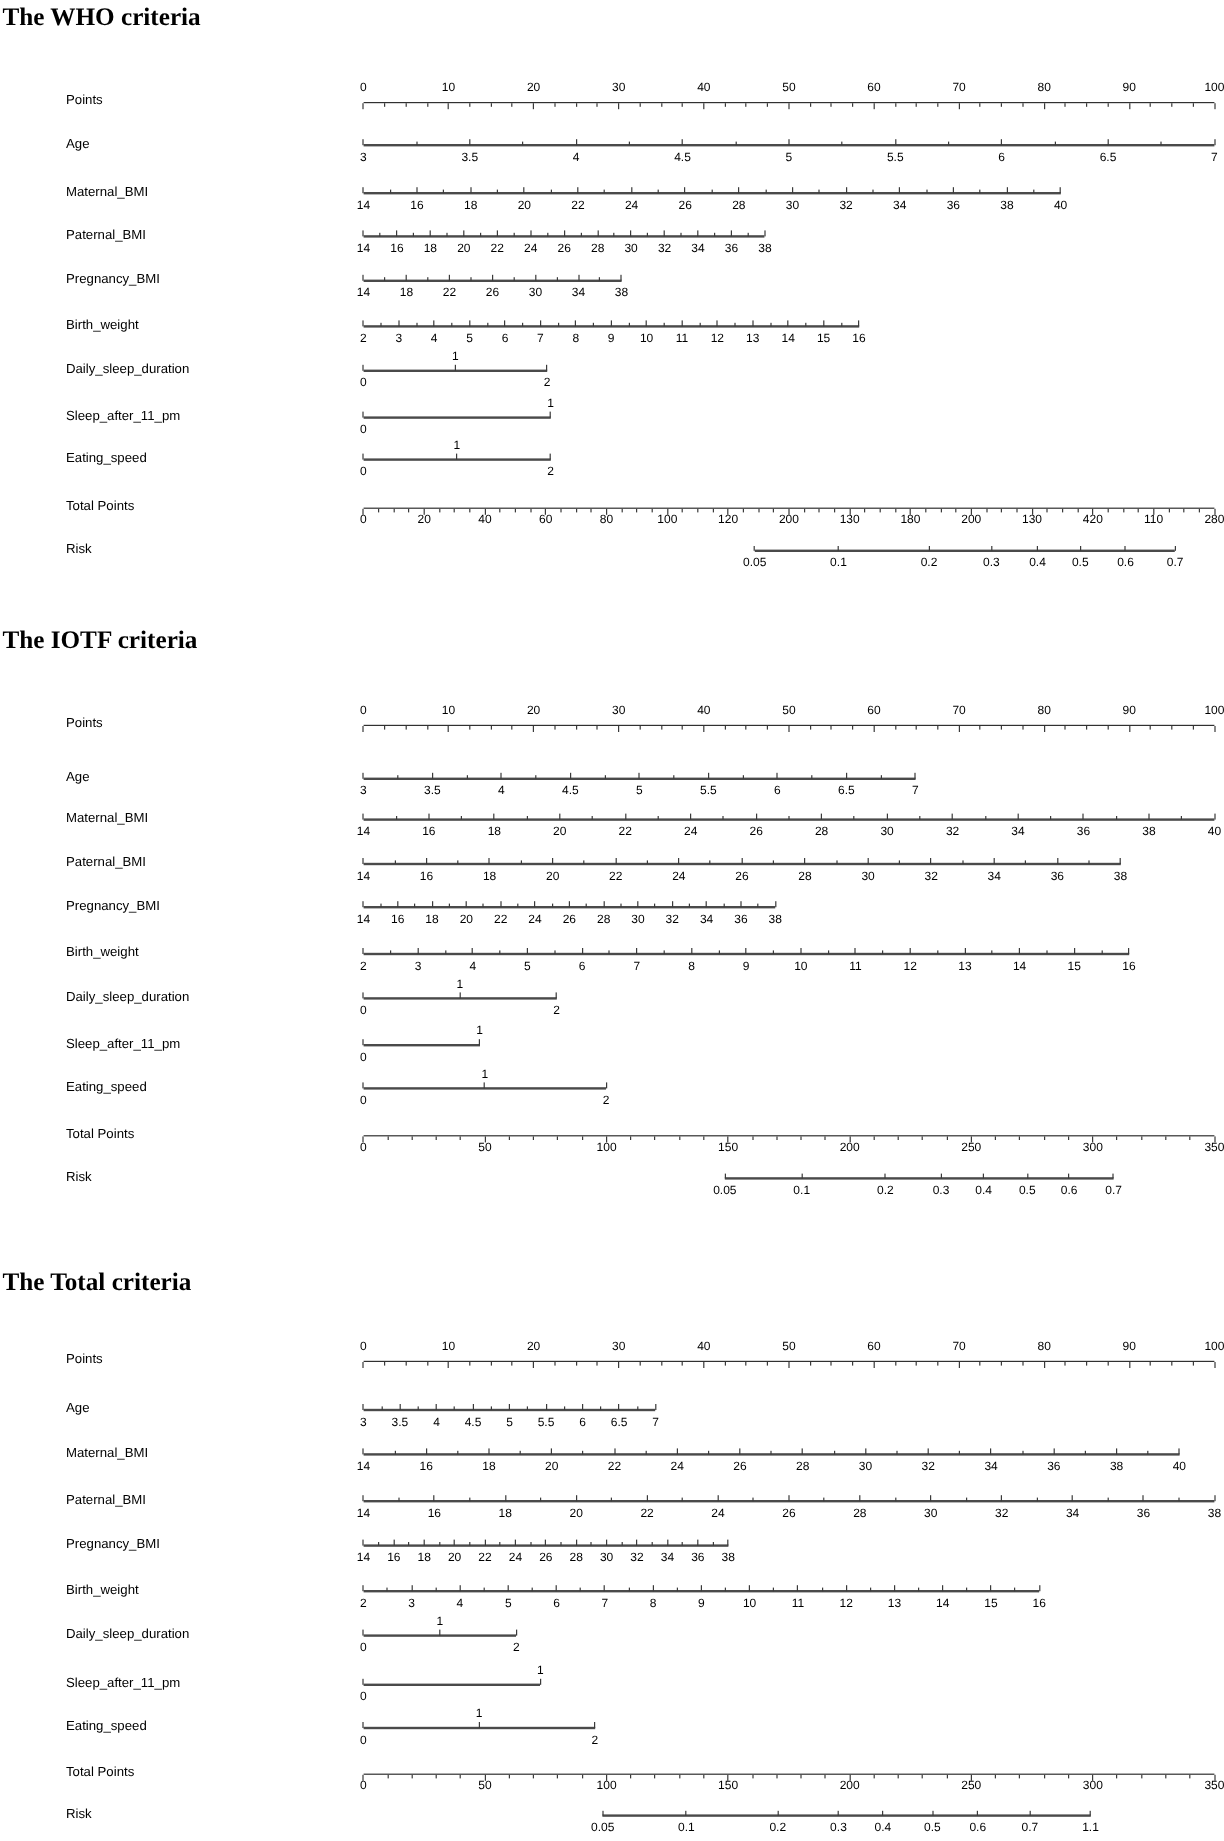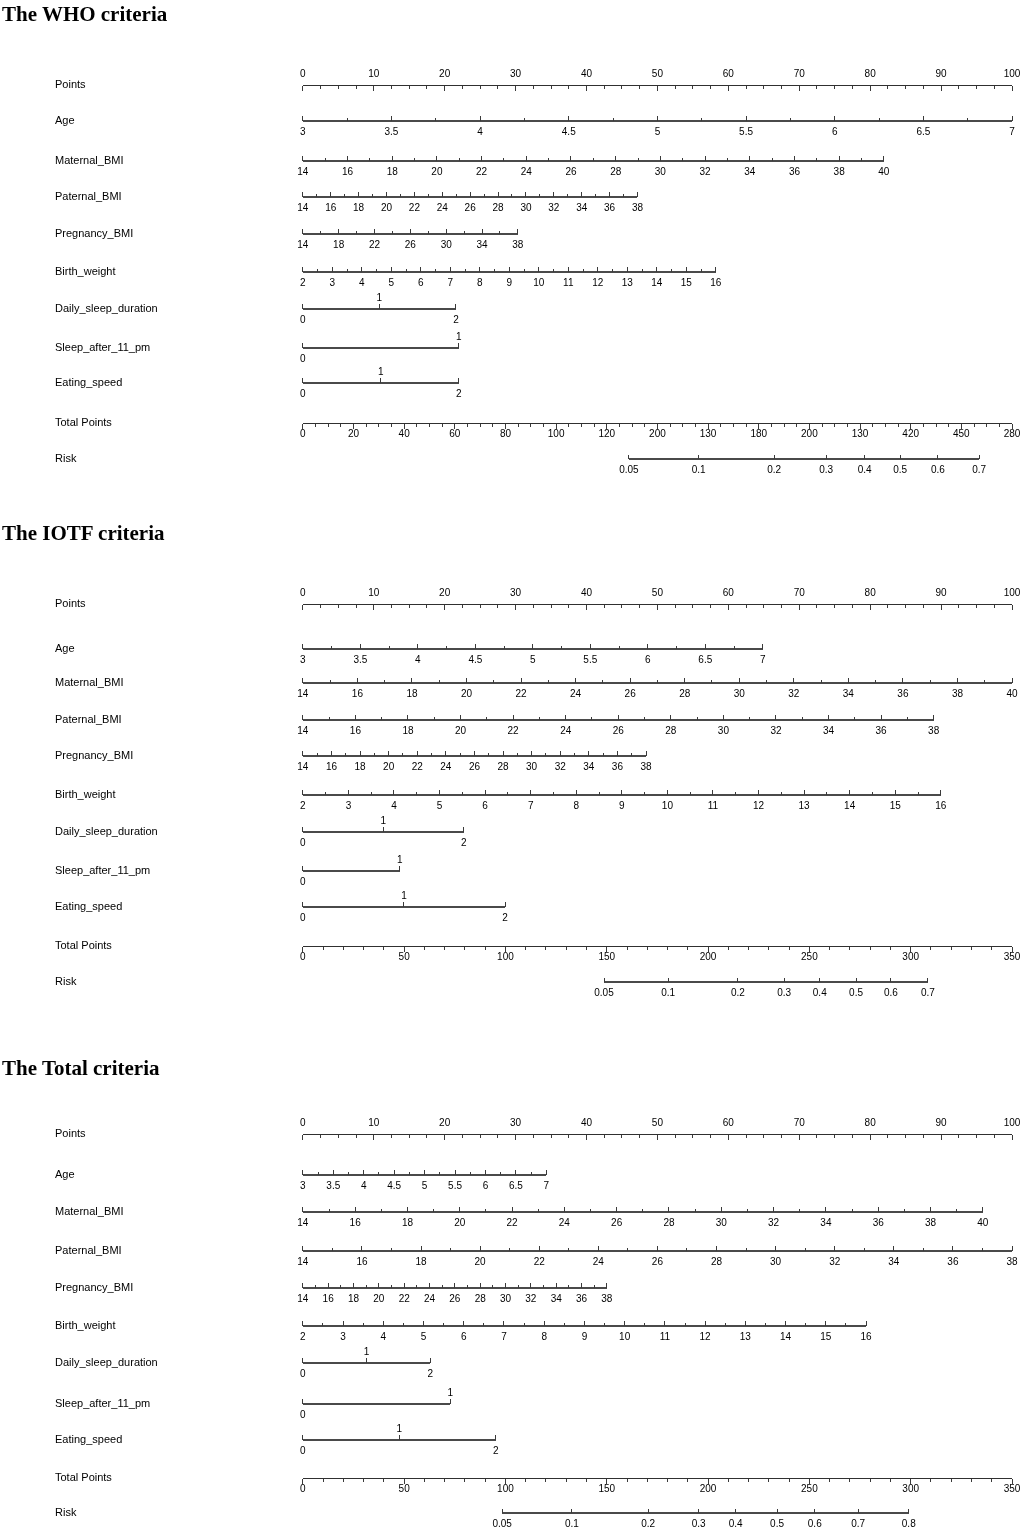--- a/index.html
+++ b/index.html
@@ -304,21 +304,21 @@
     <div class="ticklab" style="left: 708.078px; top: 428px;">130</div>
     <div class="tick" style="left: 758.231px; height: 5px; top: 424px;"></div>
     <div class="ticklab" style="left: 758.731px; top: 428px;">180</div>
     <div class="tick" style="left: 808.885px; height: 5px; top: 424px;"></div>
     <div class="ticklab" style="left: 809.385px; top: 428px;">200</div>
     <div class="tick" style="left: 859.539px; height: 5px; top: 424px;"></div>
     <div class="ticklab" style="left: 860.039px; top: 428px;">130</div>
     <div class="tick" style="left: 910.193px; height: 5px; top: 424px;"></div>
     <div class="ticklab" style="left: 910.693px; top: 428px;">420</div>
     <div class="tick" style="left: 960.846px; height: 5px; top: 424px;"></div>
-    <div class="ticklab" style="left: 961.346px; top: 428px;">450</div>
+    <div class="ticklab" style="left: 961.346px; top: 428px;">110</div>
     <div class="tick" style="left: 1011.5px; height: 5px; top: 424px;"></div>
     <div class="ticklab" style="left: 1012px; top: 428px;">280</div>
     <div class="tick" style="left: 315.011px; height: 3px; top: 424px;"></div>
     <div class="tick" style="left: 327.675px; height: 3px; top: 424px;"></div>
     <div class="tick" style="left: 340.338px; height: 3px; top: 424px;"></div>
     <div class="tick" style="left: 365.665px; height: 3px; top: 424px;"></div>
     <div class="tick" style="left: 378.329px; height: 3px; top: 424px;"></div>
     <div class="tick" style="left: 390.992px; height: 3px; top: 424px;"></div>
     <div class="tick" style="left: 416.319px; height: 3px; top: 424px;"></div>
     <div class="tick" style="left: 428.982px; height: 3px; top: 424px;"></div>
@@ -1050,14 +1050,14 @@
     <div class="ticklab" style="left: 698.72px; top: 1518px;">0.3</div>
     <div class="tick" style="left: 735.244px; height: 4px; top: 1509px;"></div>
     <div class="ticklab" style="left: 735.744px; top: 1518px;">0.4</div>
     <div class="tick" style="left: 776.54px; height: 4px; top: 1509px;"></div>
     <div class="ticklab" style="left: 777.04px; top: 1518px;">0.5</div>
     <div class="tick" style="left: 814.276px; height: 4px; top: 1509px;"></div>
     <div class="ticklab" style="left: 814.776px; top: 1518px;">0.6</div>
     <div class="tick" style="left: 857.708px; height: 4px; top: 1509px;"></div>
     <div class="ticklab" style="left: 858.208px; top: 1518px;">0.7</div>
     <div class="tick" style="left: 908.26px; height: 4px; top: 1509px;"></div>
-    <div class="ticklab" style="left: 908.76px; top: 1518px;">0.8</div>
+    <div class="ticklab" style="left: 908.76px; top: 1518px;">1.1</div>
   </div>
 
 </body></html>

